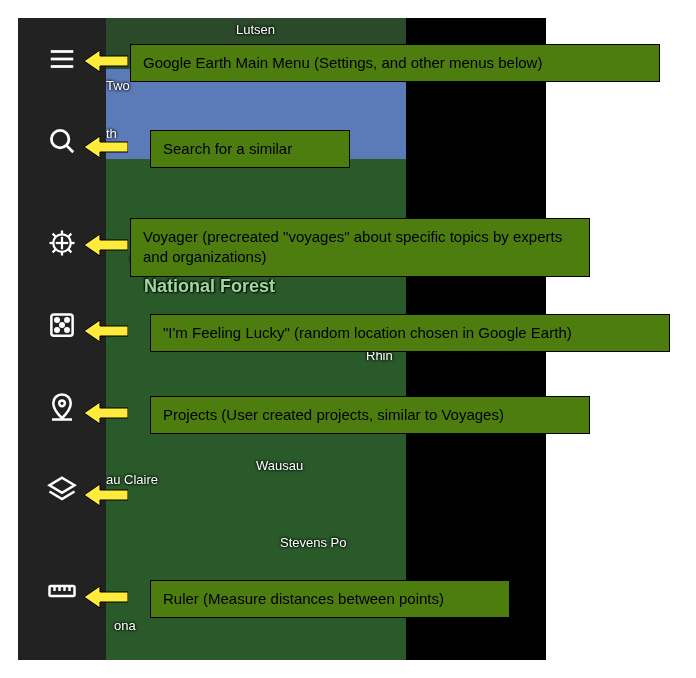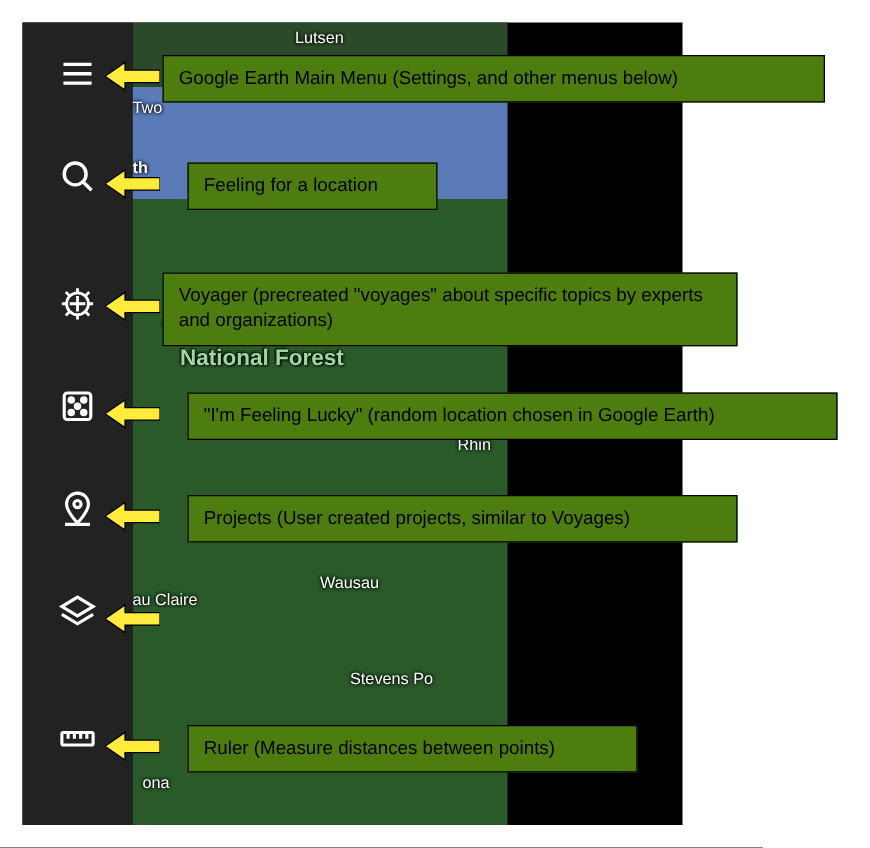--- a/index.html
+++ b/index.html
@@ -100,21 +100,21 @@
   }
 </style>
 </head>
 <body>
 
 <div class="frame">
 
   <div class="map-bg">
     <span class="city-label" style="left:130px; top:4px;">Lutsen</span>
     <span class="city-label" style="left:0px; top:60px;">Two</span>
-    <span class="city-label" style="left:0px; top:108px;font-weight:bold;">th</span>
+    <span class="city-label" style="left:0px; top:108px;">th</span>
     <span class="forest-label" style="left:24px; top:232px;">C</span>
     <span class="forest-label" style="left:38px; top:258px;">National Forest</span>
     <span class="city-label" style="left:260px; top:330px;">Rhin</span>
     <span class="city-label" style="left:0px; top:454px;">au Claire</span>
     <span class="city-label" style="left:150px; top:440px;">Wausau</span>
     <span class="city-label" style="left:174px; top:517px;text-align:center;">Stevens Po</span>
     <span class="city-label" style="left:8px; top:600px;">ona</span>
   </div>
 
   <div class="sidebar">
@@ -212,19 +212,19 @@
         <polygon points="0,13 16,2 16,8 44,8 44,18 16,18 16,24" fill="#ffeb3b" stroke="#000" stroke-width="1"></polygon>
       </svg>
   </div>
   <div class="arrow" style="left:66px; top:566px;">
     <svg viewBox="0 0 44 26">
         <polygon points="0,13 16,2 16,8 44,8 44,18 16,18 16,24" fill="#ffeb3b" stroke="#000" stroke-width="1"></polygon>
       </svg>
   </div>
 
   <div class="callout" style="left:112px; top:26px; width:530px;">Google Earth Main Menu (Settings, and other menus below)</div>
-  <div class="callout" style="left:132px; top:112px; width:200px;">Feeling for a location</div>
+  <div class="callout" style="left:132px; top:112px; width:200px;">Search for a similar</div>
   <div class="callout" style="left:112px; top:200px; width:460px;">Voyager (precreated "voyages" about specific topics by experts and organizations)</div>
   <div class="callout" style="left:132px; top:296px; width:520px;">"I'm Feeling Lucky" (random location chosen in Google Earth)</div>
   <div class="callout" style="left:132px; top:378px; width:440px;">Projects (User created projects, similar to Voyages)</div>
   <div class="callout" style="left:116px; top:562px; width:360px;margin-left:16px;">Ruler (Measure distances between points)</div>
 
 </div>
 
 </body></html>

